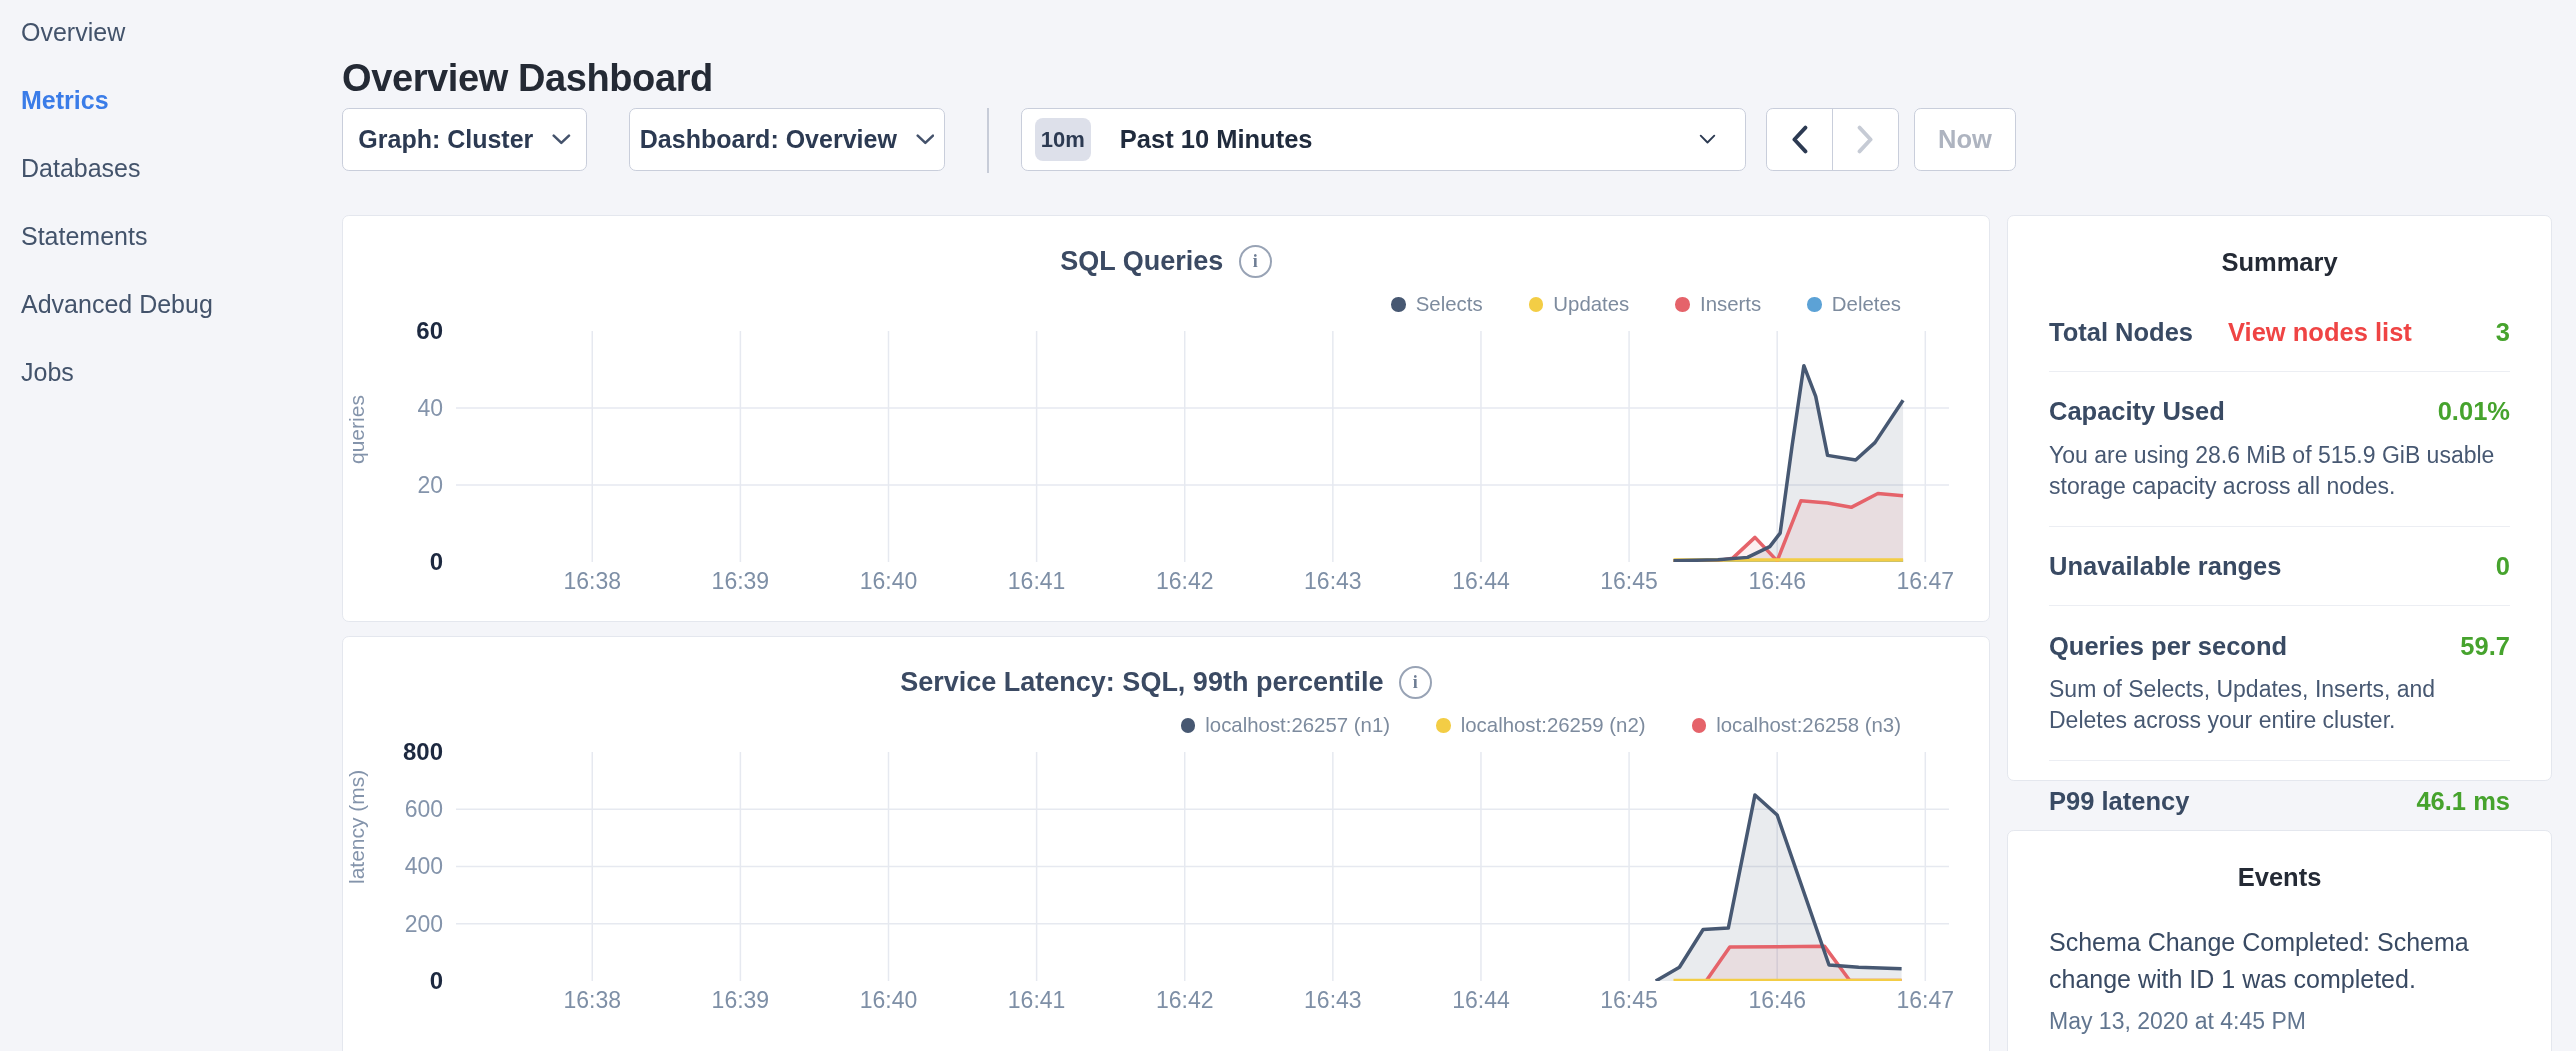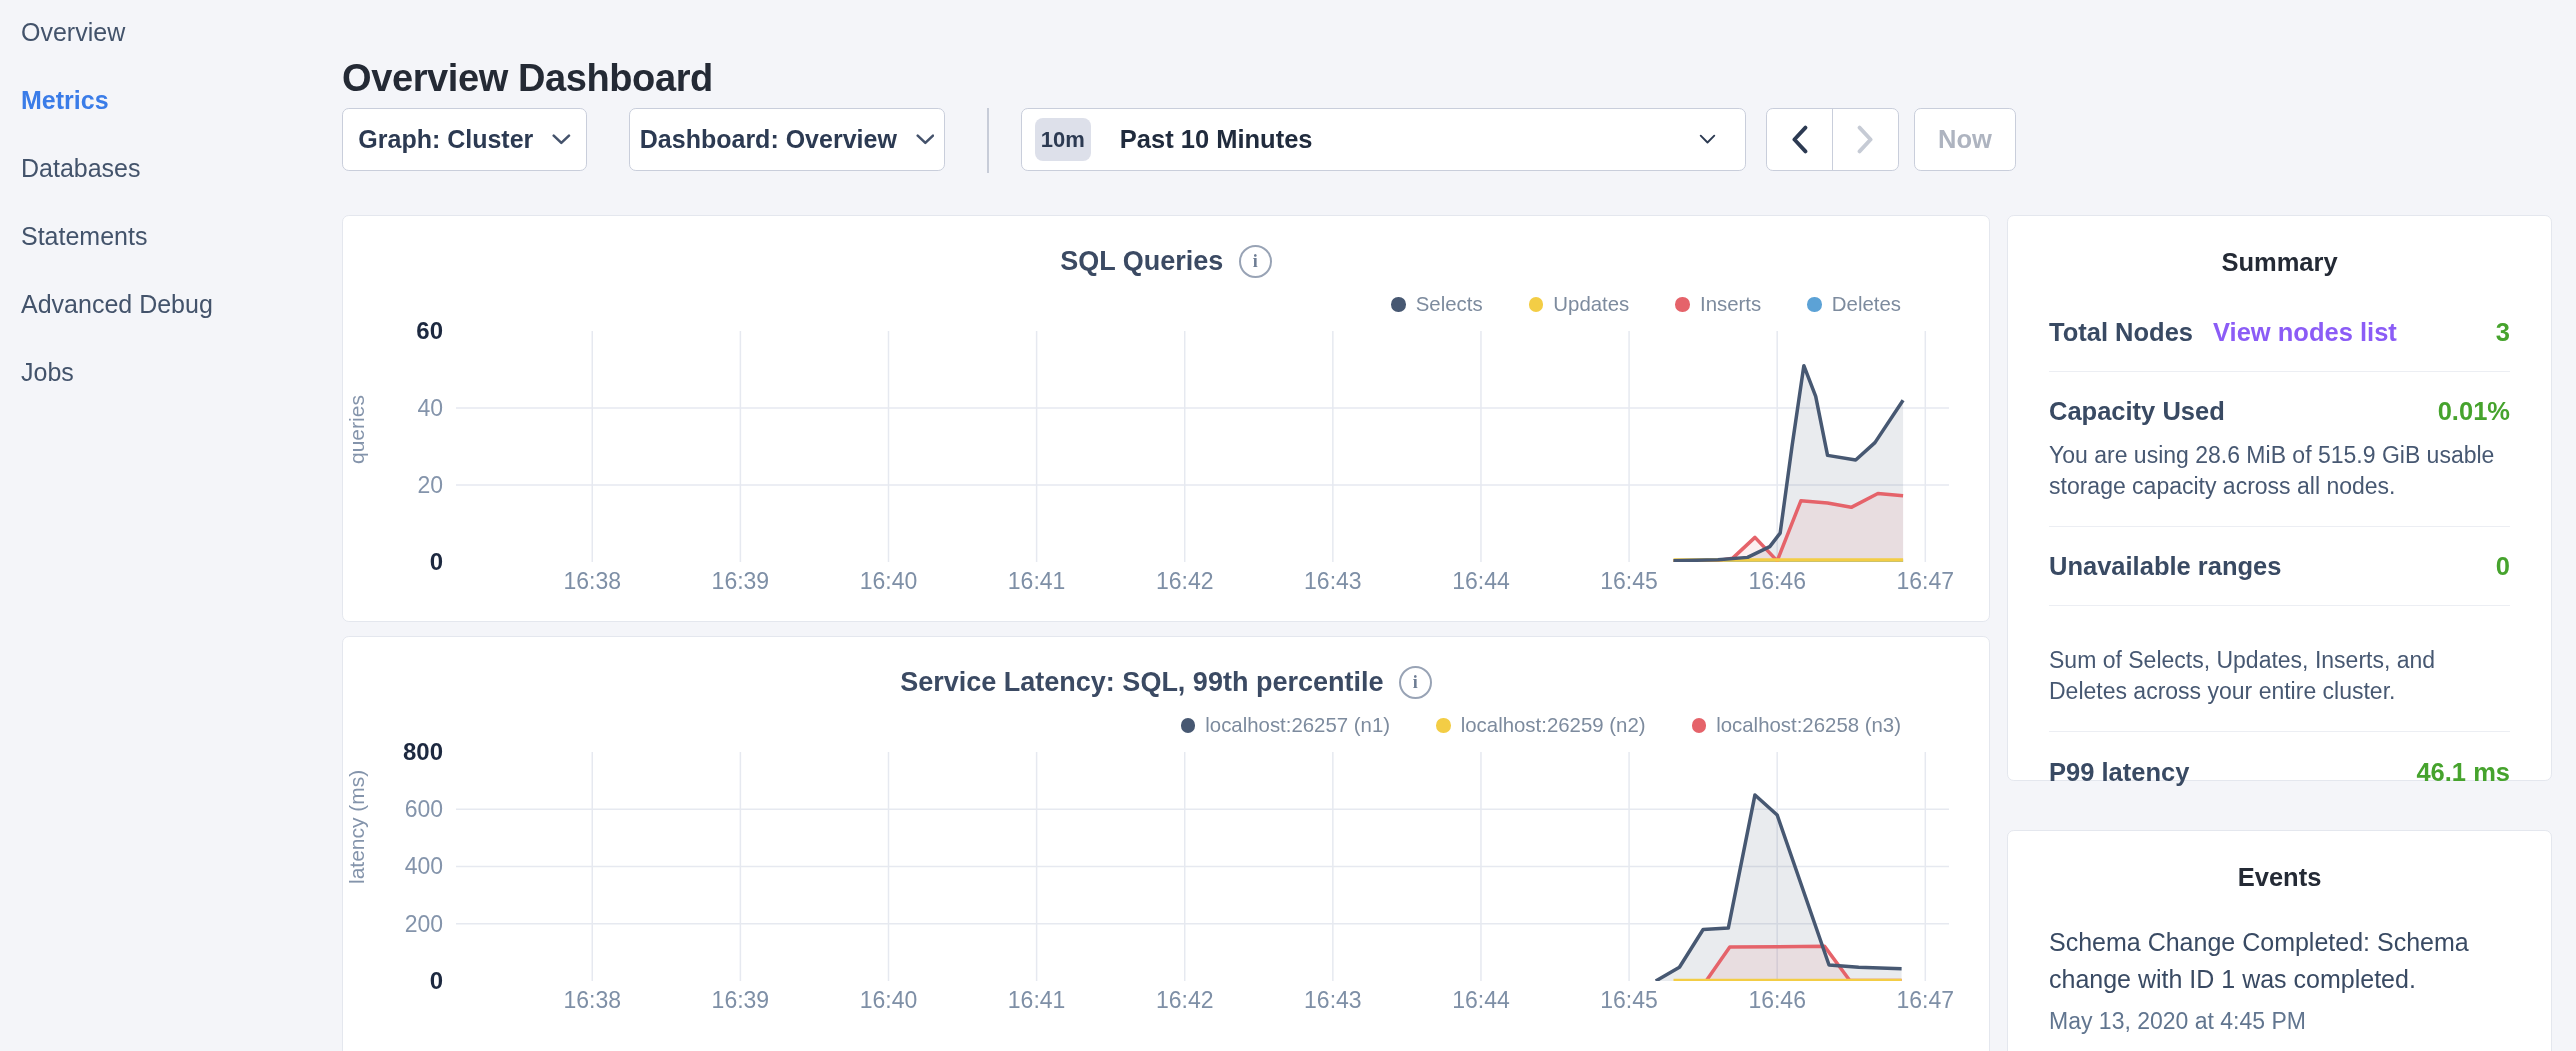--- a/index.html
+++ b/index.html
@@ -49,21 +49,21 @@
   .y-labels{position:absolute;left:0;width:100px;}
   .y-lab{position:absolute;right:0;transform:translateY(-50%);font-size:23px;color:#8494ab;font-weight:500;}
   .y-lab.bold{color:#1d2940;font-weight:700;font-size:24px;}
   .y-axis-title{position:absolute;left:-3.4px;width:34px;text-align:center;font-size:21px;color:#8494ab;transform:rotate(-90deg);white-space:nowrap;}
   
   .panel-title{text-align:center;padding-top:32px;font-size:25.5px;font-weight:700;color:#242a35;}
   .sum-row{padding:25.5px 0 24px 0;border-bottom:1.7px solid #eceef3;}
   .sum-row:last-child{border-bottom:none;}
   .sum-row .line1{display:flex;align-items:flex-end;}
   .sum-label{font-size:25.5px;font-weight:700;color:#394a63;}
-  .sum-link{font-size:25.5px;font-weight:700;color:#8b5cf6;margin-left:20px;cursor:pointer;}
+  .sum-link{font-size:25.5px;font-weight:700;color:#ef4444;margin-left:35px;cursor:pointer;}
   .sum-value{margin-left:auto;font-size:25.5px;font-weight:700;color:#46a32d;white-space:nowrap;}
   .sum-note{margin-top:13.6px;font-size:23px;line-height:31px;color:#475872;}
   .summary-card .spacer{height:15.3px;}
   
   .event-item{margin-top:32px;}
   .event-text{font-size:25px;line-height:37px;color:#394a63;}
   .event-time{margin-top:10.2px;font-size:23px;color:#61758f;}
 </style>
 </head>
 <body>
@@ -261,20 +261,24 @@
     </div>
     <div class="sum-note">You are using 28.6 MiB of 515.9 GiB usable storage capacity across all nodes.</div>
   </div>
   <div class="sum-row">
     <div class="line1">
       <span class="sum-label">Unavailable ranges</span>
       <span class="sum-value">0</span>
     </div>
   </div>
   <div class="sum-row">
+    <div class="line1">
+      <span class="sum-label">Queries per second</span>
+      <span class="sum-value">59.7</span>
+    </div>
     <div class="sum-note">Sum of Selects, Updates, Inserts, and Deletes across your entire cluster.</div>
   </div>
   <div class="sum-row">
     <div class="line1">
       <span class="sum-label">P99 latency</span>
       <span class="sum-value">46.1 ms</span>
     </div>
   </div>
 </div>
 

